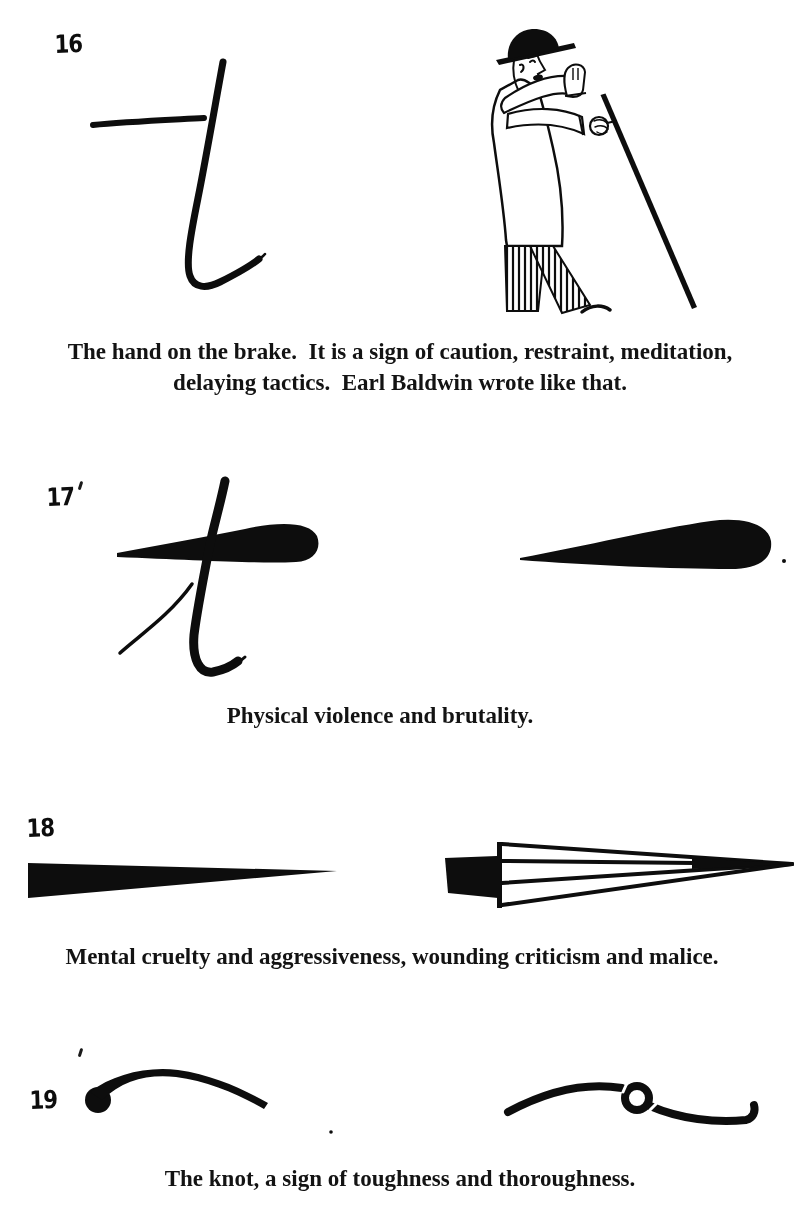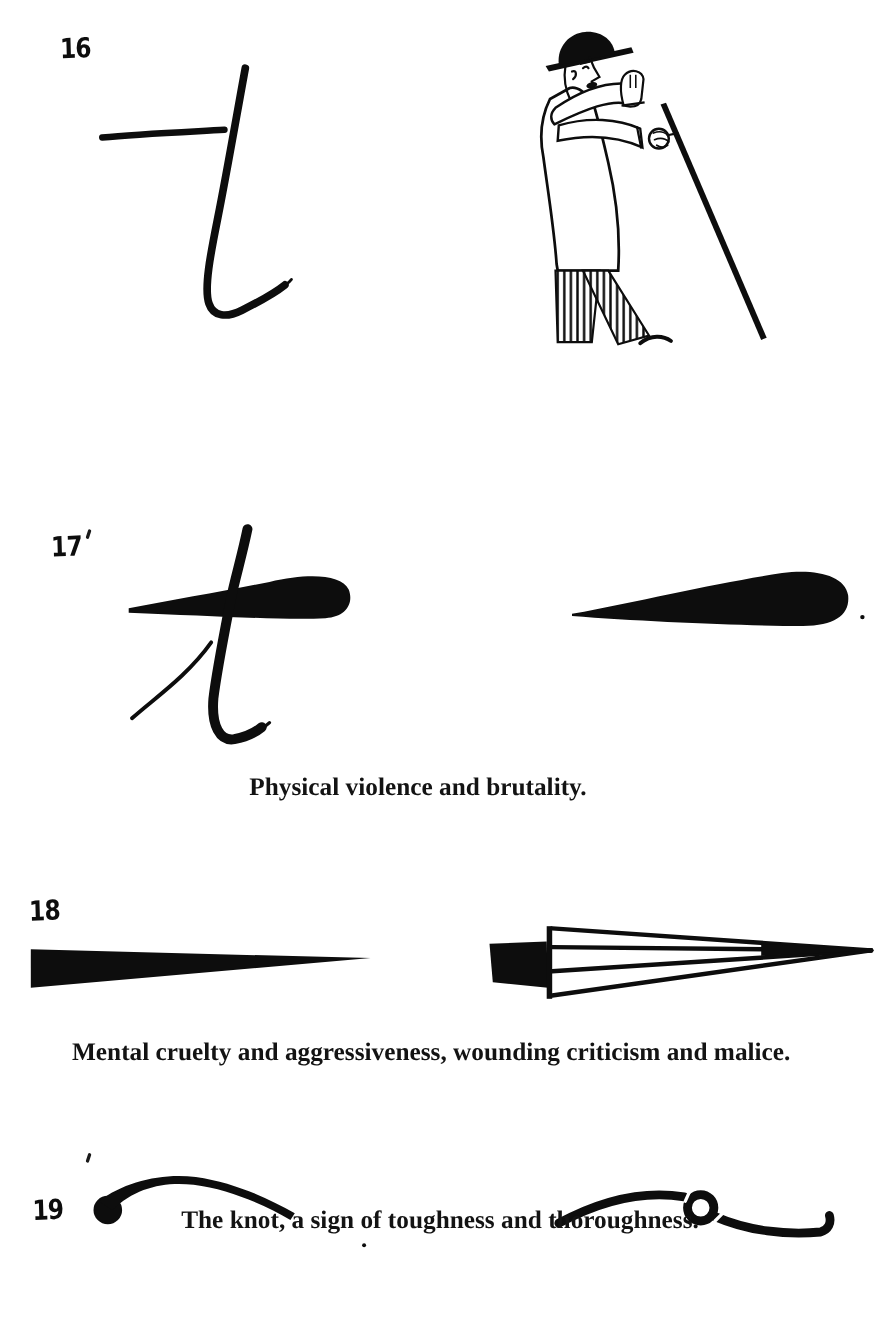--- a/index.html
+++ b/index.html
@@ -91,20 +91,24 @@
 
     <path d="M58,96 C85,88 112,90 132,99 L134,116 C112,106 85,104 57,110 Z" fill="#ffffff" stroke="#0d0d0d" stroke-width="2.2"></path>
     <path d="M129,97 L133,117" stroke="#0d0d0d" stroke-width="2" fill="none"></path>
     <g>
       <circle cx="149" cy="108" r="9" fill="#ffffff" stroke="#0d0d0d" stroke-width="2.2"></circle>
       <path d="M144,103 C149,101 154,102 157,105 M145,109 C150,107 155,108 158,111 M147,114 C150,116 154,116 157,114" fill="none" stroke="#0d0d0d" stroke-width="1.5" stroke-linecap="round"></path>
       <path d="M157,105 L166,103" fill="none" stroke="#0d0d0d" stroke-width="2" stroke-linecap="round"></path>
     </g>
   </svg>
 
+  <div class="caption" style="top:336px;">
+    <span class="cap-line">The hand on the brake.&nbsp; It is a sign of caution, restraint, meditation,</span>
+    <span class="cap-line">delaying tactics.&nbsp; Earl Baldwin wrote like that.</span>
+  </div>
 
   <div class="fig-number" style="left:46px;top:483px;">17</div>
   <div class="tickmark" style="left:79px;top:481px;"></div>
 
   <svg style="left:100px;top:460px;" width="250" height="230" viewBox="0 0 250 230">
     <path d="M17,93 C60,85 105,77 145,69 C180,61 210,62 217,76 C222,89 214,101 196,102 C160,104 95,100 17,97 Z" fill="#0d0d0d"></path>
     <g fill="none" stroke="#0d0d0d" stroke-linecap="round" stroke-linejoin="round">
       <path d="M125,21 C120,45 114,65 110,84 C104,115 97,150 94,175 C92,200 100,214 113,212 C123,210 132,206 138,201" stroke-width="9"></path>
       <path d="M135,204 C139,202 142,200 145,197" stroke-width="3"></path>
       <path d="M20,193 C40,175 70,155 92,124" stroke-width="3.5"></path>
@@ -156,17 +160,17 @@
       <path d="M8,40 C45,20 85,10 122,16" stroke-width="8"></path>
       <circle cx="137" cy="26" r="12" stroke-width="8"></circle>
       <path d="M150,34 C180,47 215,51 246,48 C253,46 256,40 254,33" stroke-width="8"></path>
     </g>
     <g fill="none" stroke="#ffffff" stroke-width="3" stroke-linecap="round">
       <path d="M127,11 L123,20"></path>
       <path d="M150,38 L156,32"></path>
     </g>
   </svg>
 
-  <div class="caption" style="top:1093px;text-align:center;">
+  <div class="caption" style="top:1163px;text-align:center;">
     <span class="cap-line">The knot, a sign of toughness and thoroughness.</span>
   </div>
 
 </div>
 
 </body></html>

